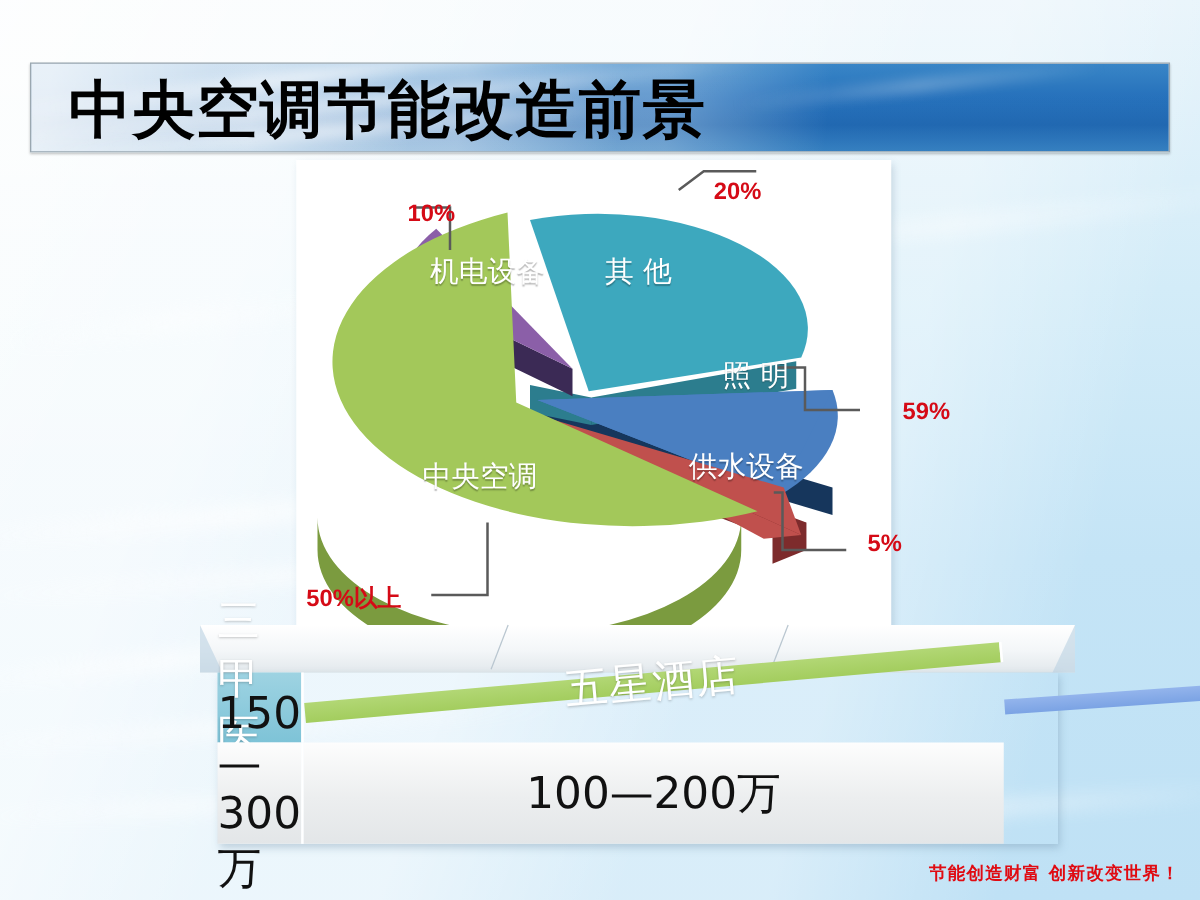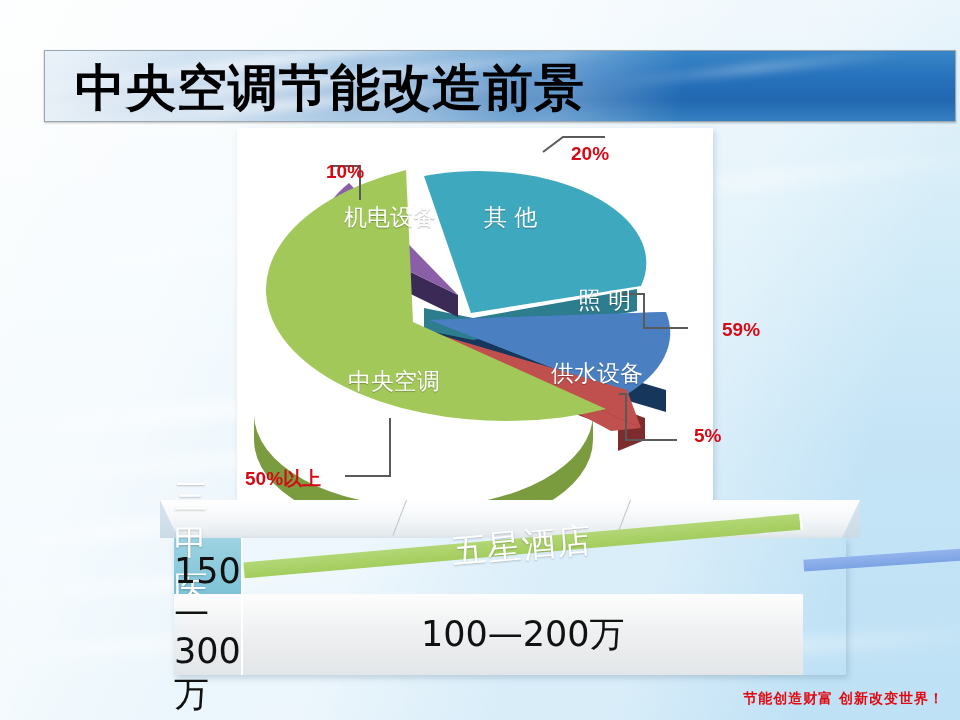--- a/index.html
+++ b/index.html
@@ -34,21 +34,20 @@
     position:absolute; left:24px; top:50px; width:912px; height:72px;
     border:1px solid #9aa7b0;
     background:
       linear-gradient(102deg, rgba(255,255,255,0.55) 2%, rgba(255,255,255,0.05) 16%),
       linear-gradient(100deg, rgba(255,255,255,0.45) 20%, rgba(255,255,255,0) 34%),
       linear-gradient(98deg,  rgba(255,255,255,0.38) 38%, rgba(255,255,255,0) 52%),
       linear-gradient(96deg,  rgba(255,255,255,0.30) 56%, rgba(255,255,255,0) 70%),
       linear-gradient(180deg, #2e7fc4 0%, #1b6ab8 38%, #1560ad 70%, #2b79bd 100%);
     box-shadow:0 1px 2px rgba(0,0,0,.25);
     overflow:hidden;
-    margin-left:20px;
   }
   #title-banner .tstreak{
     position:absolute; background:linear-gradient(90deg,rgba(255,255,255,0) 0%,rgba(255,255,255,.75) 50%,rgba(255,255,255,0) 100%);
     filter:blur(5px);
   }
   #title-text {
     position:absolute; left:30px; top:2px;
     font-family:"DejaVu Serif","Liberation Serif",serif;
     font-weight:bold; font-size:50px; line-height:70px; color:#000;
     letter-spacing:1px; white-space:nowrap;
@@ -174,21 +173,21 @@
     <polyline points="385,166 407,166 407,200 451,200" fill="none" stroke="#5a5a5a" stroke-width="2"></polyline>
     <polyline points="382,266 389,266 389,312 440,312" fill="none" stroke="#5a5a5a" stroke-width="2"></polyline>
     <polyline points="153,290 153,348 108,348" fill="none" stroke="#5a5a5a" stroke-width="2"></polyline>
   </svg>
 </div>
 
 <span class="slice-label" style="left:344px;top:202px;">机电设备</span>
 <span class="slice-label" style="left:484px;top:202px;">其 他</span>
 <span class="slice-label" style="left:578px;top:285px;">照 明</span>
 <span class="slice-label" style="left:551px;top:358px;">供水设备</span>
-<span class="slice-label" style="left:348px;top:366px;font-family:Liberation Serif, serif;">中央空调</span>
+<span class="slice-label" style="left:338px;top:366px;font-family:Liberation Serif, serif;">中央空调</span>
 
 <span class="pct" style="left:571px;top:143px;text-align:right;">20%</span>
 <span class="pct" style="left:326px;top:161px;">10%</span>
 <span class="pct" style="left:722px;top:319px;">59%</span>
 <span class="pct" style="left:694px;top:425px;">5%</span>
 <span class="pct" style="left:245px;top:466px;">50%以上</span>
 
 <div id="table-block">
   <div id="table-top">
     <div class="tri-l"></div>

